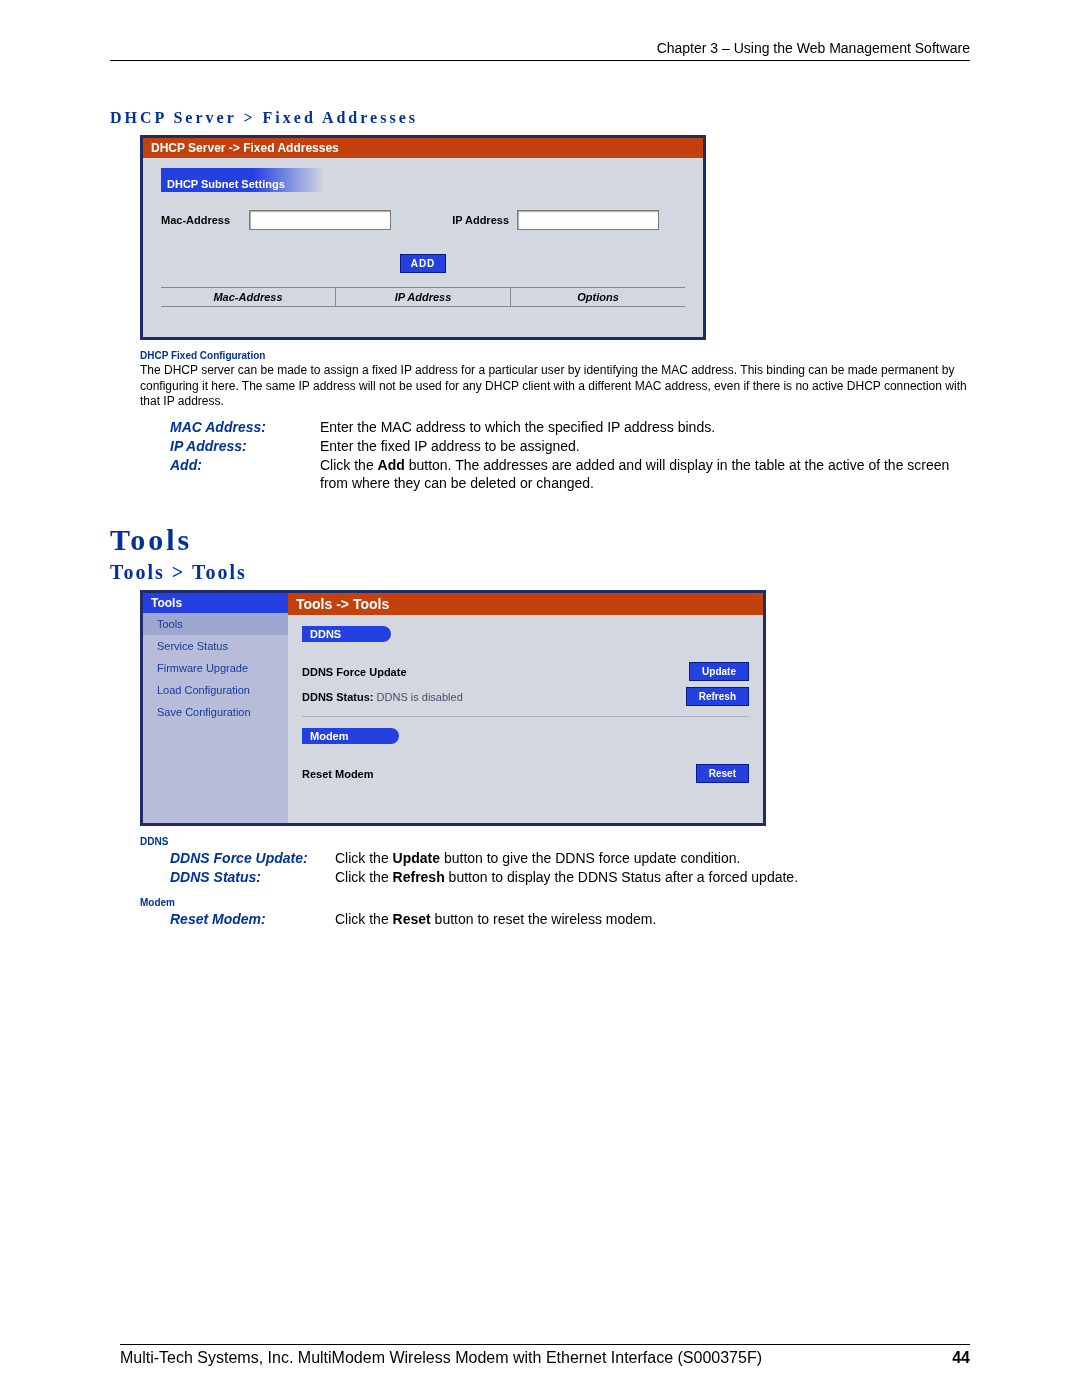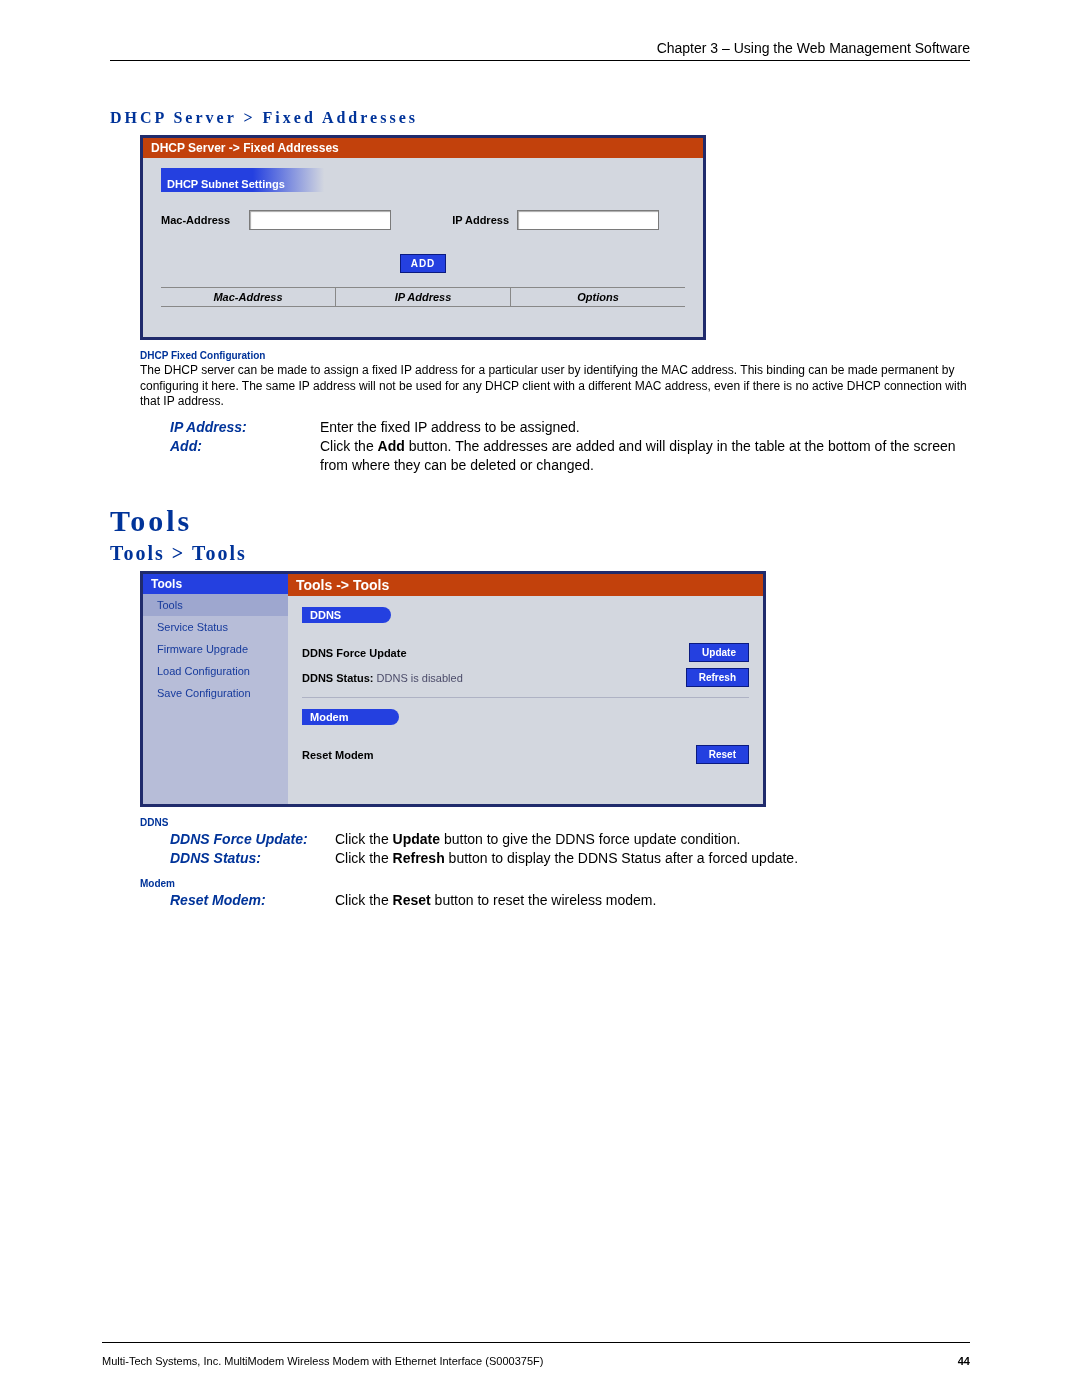--- a/index.html
+++ b/index.html
@@ -186,25 +186,25 @@
     font-size: 10px;
     font-weight: bold;
     padding: 3px 12px;
     border: 1px solid #0a1a80;
   }
   .status-text { color: #4c4c6a; font-weight: normal; font-size: 11px; }
   hr.thin { border: none; border-top: 1px solid #aeb2c4; margin: 10px 0; }
   .footer {
     position: absolute;
     bottom: 30px;
-    left: 102px;
+    left: 120px;
     right: 110px;
-    font-size: 11px;
+    font-size: 16px;
     border-top: 1px solid #000;
-    padding-top: 12px;
+    padding-top: 4px;
     display: flex;
     justify-content: space-between;
   }
   .bold { font-weight: bold; }
 </style>
 </head>
 <body>
 
 <div class="page">
 
@@ -231,27 +231,31 @@
         <div>Options</div>
       </div>
       <div style="height:16px"></div>
     </div>
   </div>
 
   <div class="explain-title">DHCP Fixed Configuration</div>
   <div class="explain-body">The DHCP server can be made to assign a fixed IP address for a particular user by identifying the MAC address. This binding can be made permanent by configuring it here. The same IP address will not be used for any DHCP client with a different MAC address, even if there is no active DHCP connection with that IP address.</div>
 
   <div class="field-row">
+    <div class="field-label">MAC Address:</div>
+    <div class="field-text">Enter the MAC address to which the specified IP address binds.</div>
+  </div>
+  <div class="field-row">
     <div class="field-label">IP Address:</div>
     <div class="field-text">Enter the fixed IP address to be assigned.</div>
   </div>
   <div class="field-row">
     <div class="field-label">Add:</div>
     <div class="field-text">
-      <span>Click the </span><span class="bold">Add</span><span> button. The addresses are added and will display in the table at the bottom of the screen from where they can be deleted or changed.</span>
+      <span>Click the </span><span class="bold">Add</span><span> button. The addresses are added and will display in the table at the active of the screen from where they can be deleted or changed.</span>
     </div>
   </div>
 
   <h1 class="section-big">Tools</h1>
   <h2 class="section2">Tools &gt; Tools</h2>
 
   <div class="shot2-outer">
     <div class="sidebar">
       <div class="side-title">Tools</div>
       <div class="side-item sel">Tools</div>

